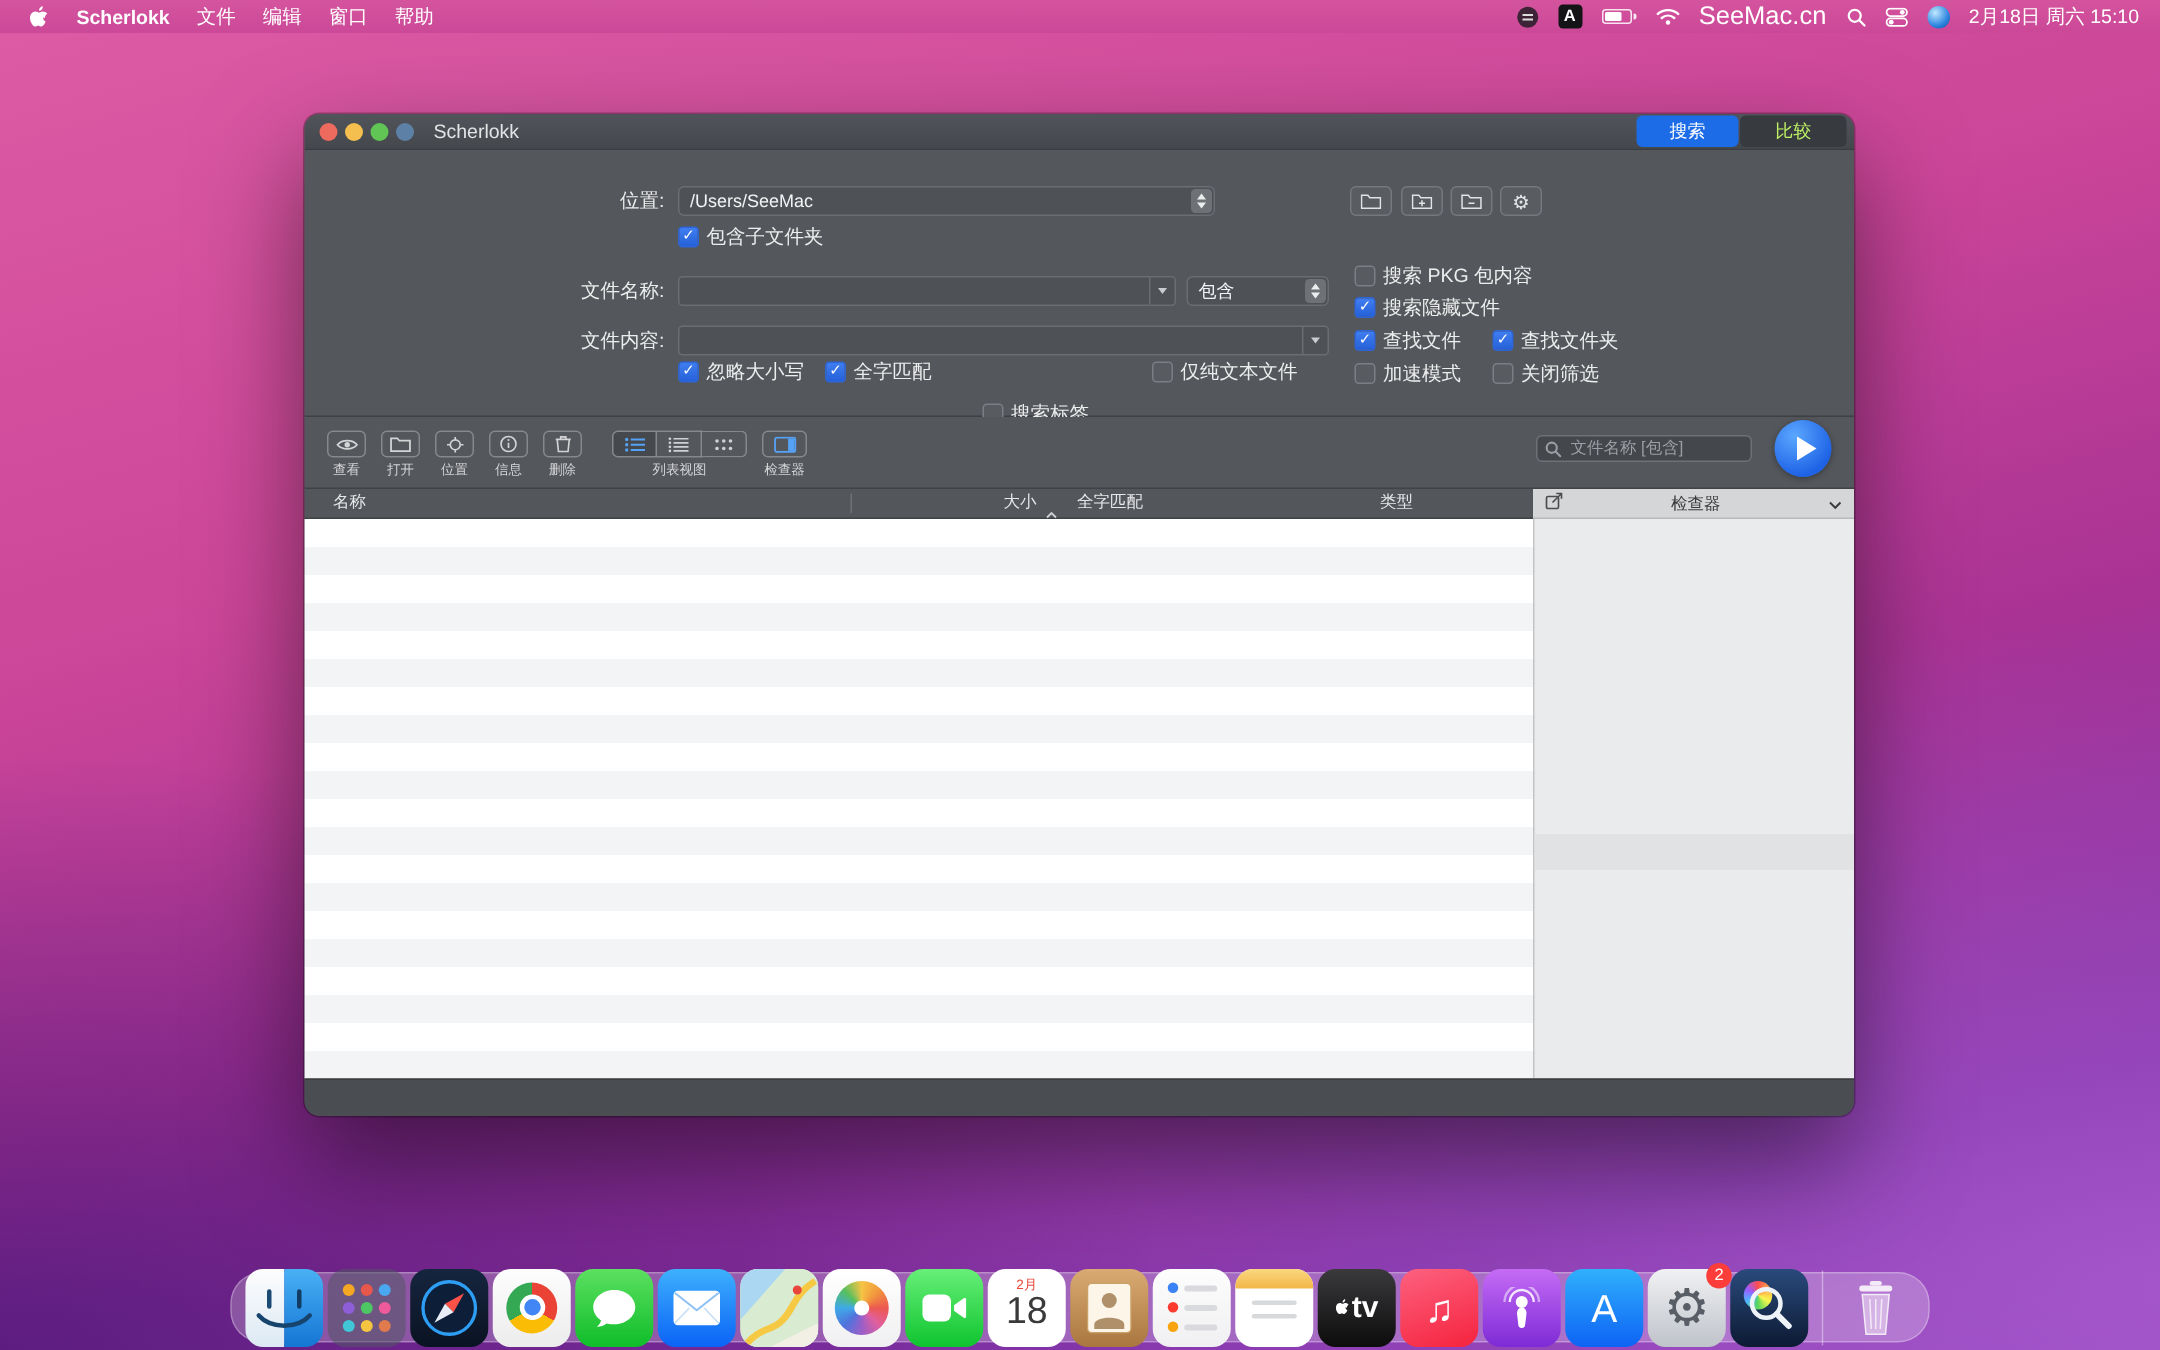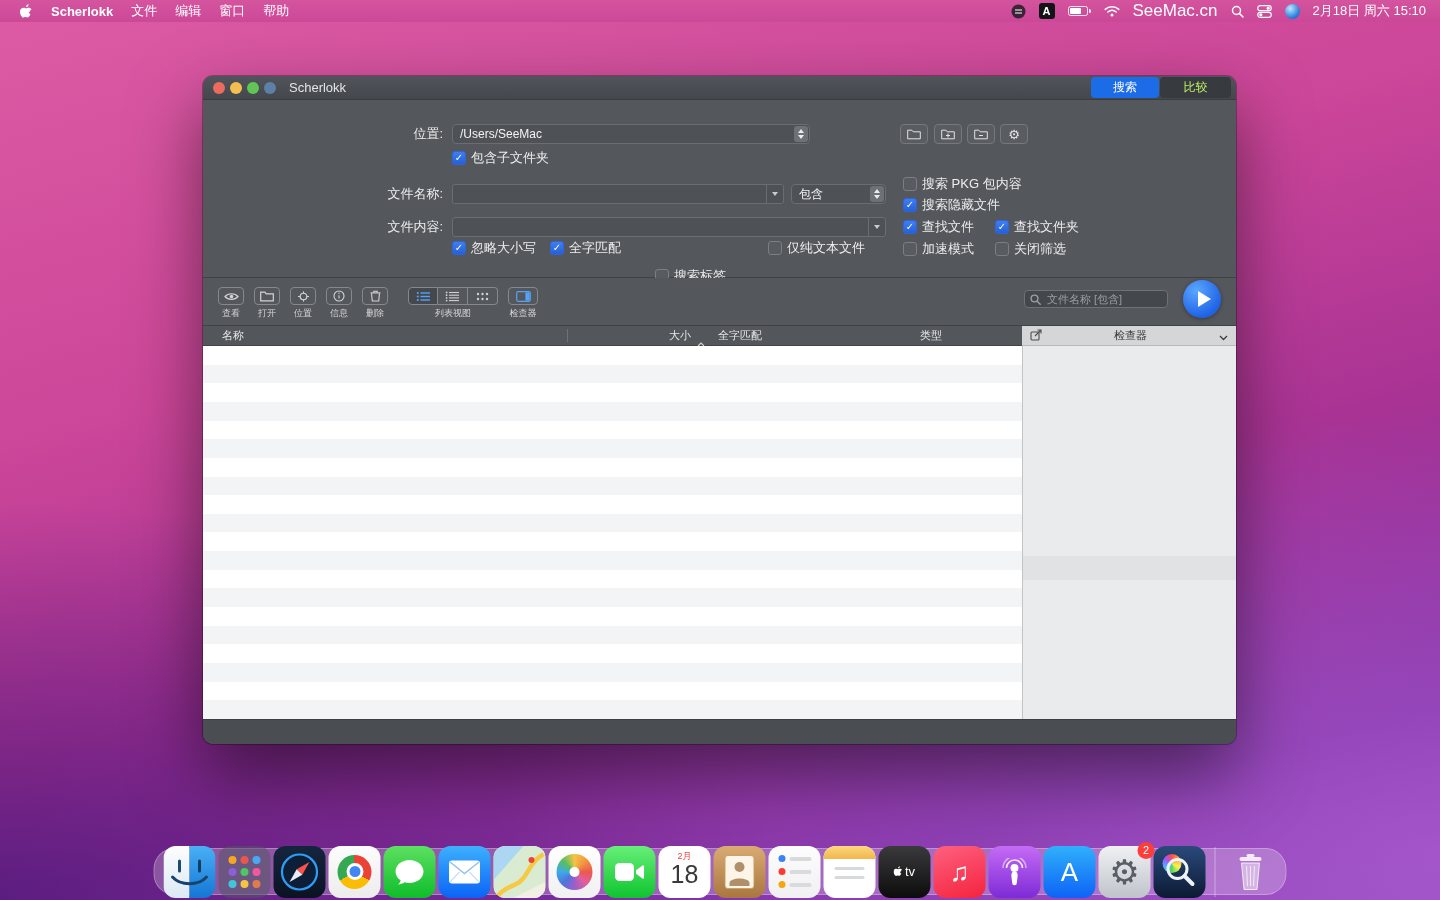--- a/index.html
+++ b/index.html
@@ -136,21 +136,21 @@
   .di-rem{background:linear-gradient(#fdfdfd,#f0f0f2);}
   .rem-rows{display:flex;flex-direction:column;gap:6px;}
   .rem-row{display:flex;align-items:center;gap:4px;}
   .rem-dot{width:7px;height:7px;border-radius:50%;}
   .rd-blue{background:#3b82f7}.rd-red{background:#fb3b30}.rd-orange{background:#f7a40e}
   .rem-bar{width:22px;height:4px;border-radius:2px;background:#d9dadd;}
   .di-notes{background:#fff;flex-direction:column;justify-content:flex-start;align-items:center;padding-top:21px;gap:6px;}
   .notes-band{position:absolute;top:0;left:0;right:0;height:13px;background:linear-gradient(#fad87f,#f3b64a);}
   .notes-line{width:30px;height:3px;border-radius:1.5px;background:#d8d9db;}
   .di-tv{background:linear-gradient(#3a3a3c,#0c0c0d);gap:2px;}
-  .tv-txt{color:#fff;font-size:13px;font-weight:400;line-height:1;}
+  .tv-txt{color:#fff;font-size:20px;font-weight:700;line-height:1;}
   .di-music{background:linear-gradient(160deg,#fd6180,#f5233d);}
   .music-note{color:#fff;font-size:26px;line-height:1;}
   .di-podcasts{background:linear-gradient(#c56bf5,#7d2bd6);}
   .di-appstore{background:linear-gradient(#30b0fc,#0d63f5);}
   .as-a{color:#fff;font-size:26px;font-weight:500;line-height:1;}
   .di-settings{background:linear-gradient(#f0f1f3,#bfc3ca);}
   .gear-glyph{font-size:34px;color:#595e66;line-height:1;}
   .di-scherlokk{background:linear-gradient(#2a4a7c,#0c1a33);}
   .rainbow{position:absolute;left:9px;top:8px;width:19px;height:19px;border-radius:50%;
     background:conic-gradient(#ff4d4d,#ffb14d,#f7f74f,#5ad65a,#4db8ff,#9a5aff,#ff4d4d);}

